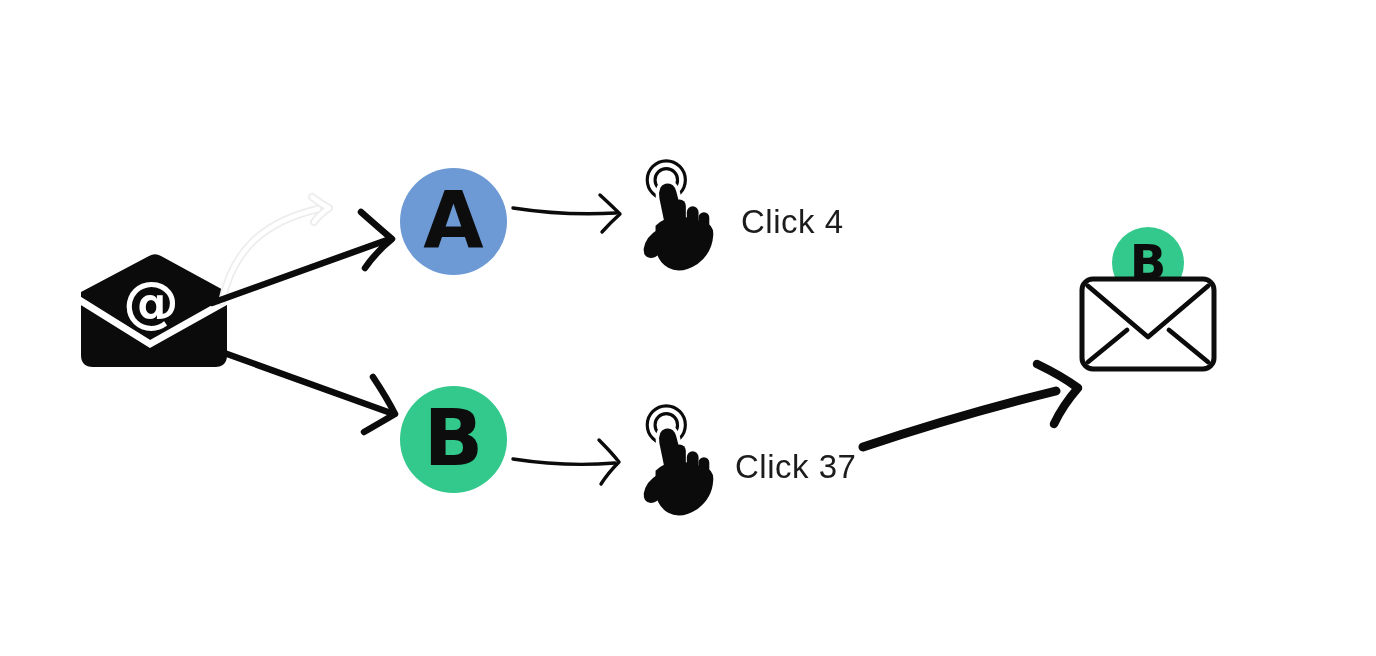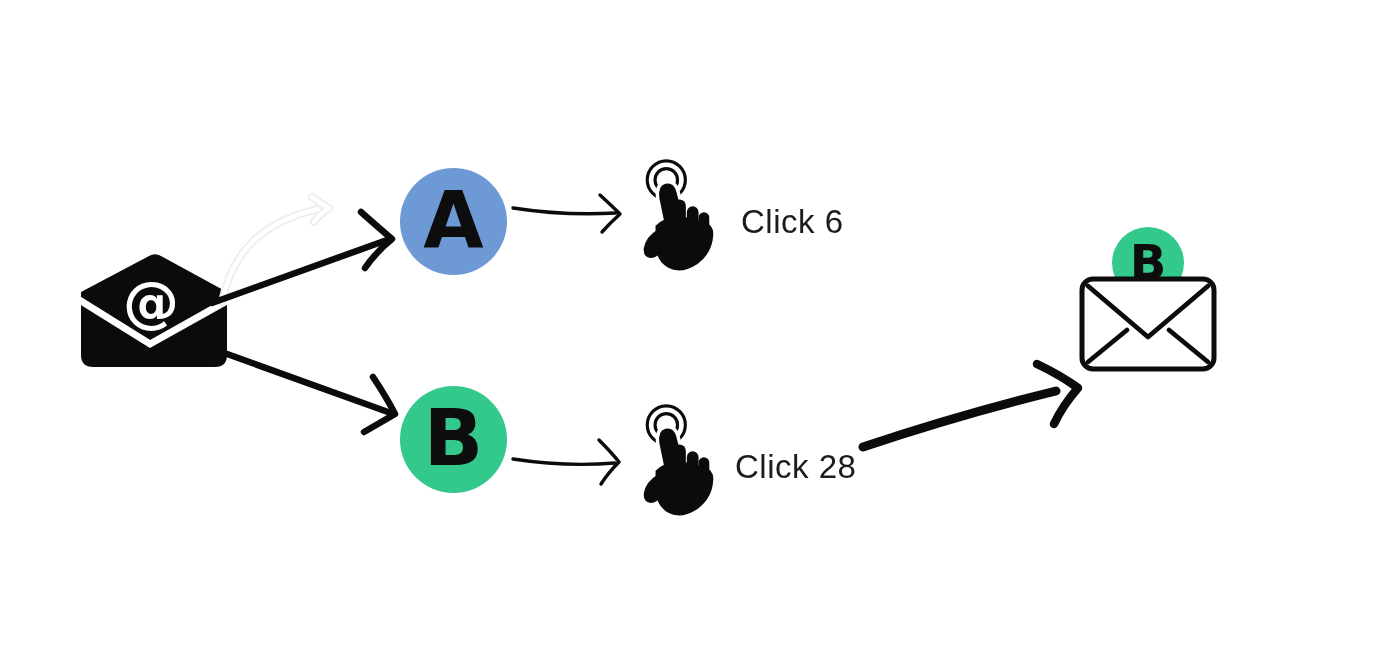--- a/index.html
+++ b/index.html
@@ -115,22 +115,22 @@
   <span>B</span>
 </div>
 
 <svg id="tap-icon-a" class="abs" width="86" height="126" viewBox="0 0 88 128">
   <use href="#tap-hand"></use>
 </svg>
 <svg id="tap-icon-b" class="abs" width="86" height="126" viewBox="0 0 88 128">
   <use href="#tap-hand"></use>
 </svg>
 
-<div id="click-count-a" class="abs click-label">Click 6</div>
-<div id="click-count-b" class="abs click-label">Click 28</div>
+<div id="click-count-a" class="abs click-label">Click 4</div>
+<div id="click-count-b" class="abs click-label">Click 37</div>
 
 <svg id="arrow-overlay" class="abs" width="1376" height="656" viewBox="0 0 1376 656">
 
   <g>
     <path d="M 222 302 C 232 252 262 222 318 209" fill="none" stroke="#ededed" stroke-width="8" stroke-linecap="round"></path>
     <path d="M 312 197 Q 321 204 329 208 M 329 208 Q 320 214 314 222" fill="none" stroke="#ededed" stroke-width="8" stroke-linecap="round"></path>
     <path d="M 222 302 C 232 252 262 222 318 209" fill="none" stroke="#ffffff" stroke-width="4.5" stroke-linecap="round"></path>
     <path d="M 312 197 Q 321 204 329 208 M 329 208 Q 320 214 314 222" fill="none" stroke="#ffffff" stroke-width="4.5" stroke-linecap="round"></path>
   </g>
 

